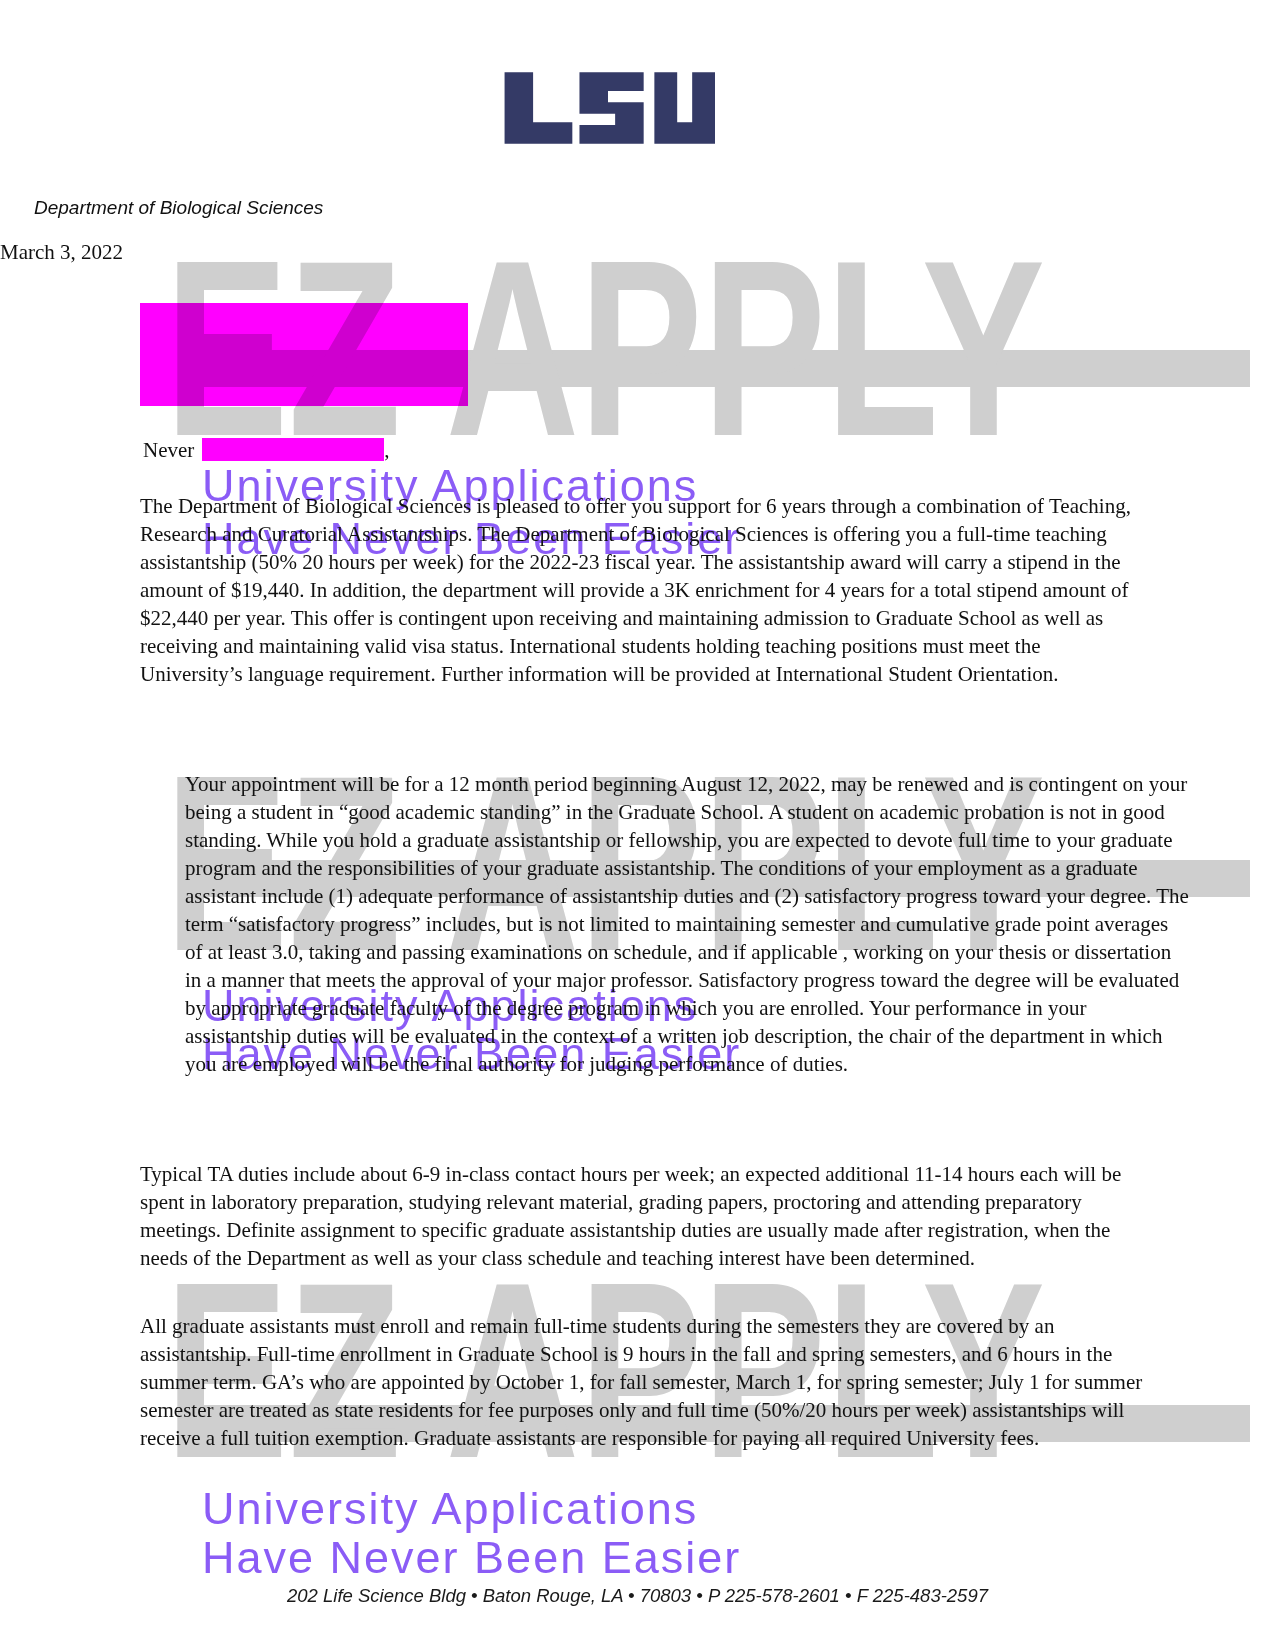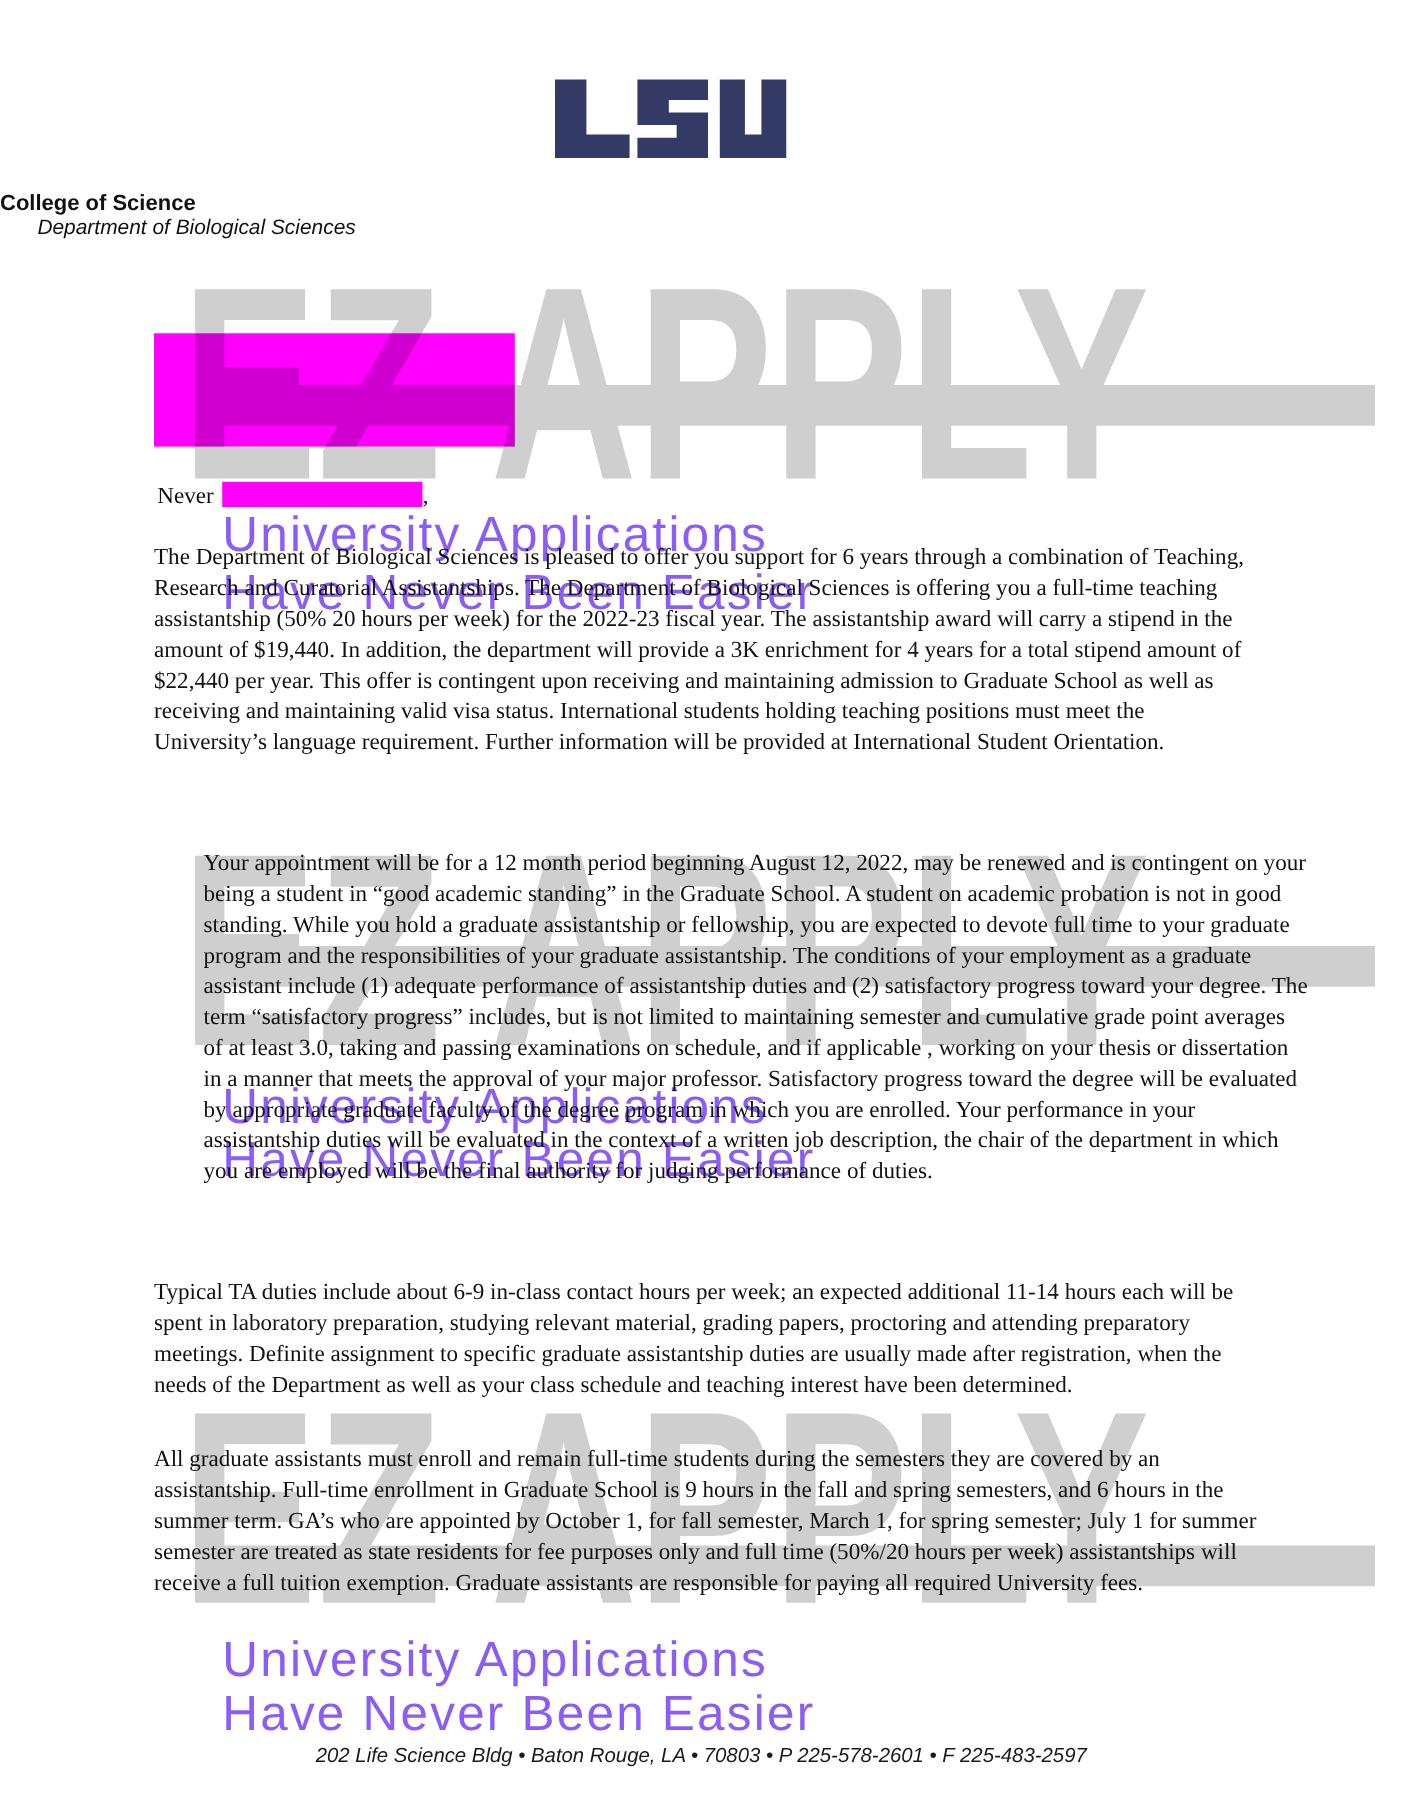--- a/index.html
+++ b/index.html
@@ -111,22 +111,22 @@
 
   <div class="logo-wrap" role="img" aria-label="LSU">
     <svg width="214" height="76" viewBox="0 0 300 100">
       <g fill="#343a66">
         <path d="M5,0 H45 V70 H100 V100 H5 Z"></path>
         <path d="M110,0 H200 V26 H150 V42 H200 V100 H110 V74 H160 V58 H110 Z"></path>
         <path d="M215,0 H247 V70 H268 V0 H300 V100 H215 Z"></path>
       </g>
     </svg>
   </div>
-  <div class="college">College of Science</div>
   <div class="dept">Department of Biological Sciences</div>
+  <div class="date">March 3, 2022</div>
 
   <div class="dear-line"><span>Never</span><span class="dear-redaction"></span><span>,</span></div>
 
   <div class="para p1">The Department of Biological Sciences is pleased to offer you support for 6 years through a combination of Teaching, Research and Curatorial Assistantships.  The Department of Biological Sciences is offering you a full-time teaching assistantship (50% 20 hours per week) for the 2022-23 fiscal year.  The assistantship award will carry a stipend in the amount of $19,440. In addition, the department will provide a 3K enrichment for 4 years for a total stipend amount of $22,440 per year. This offer is contingent upon receiving and maintaining admission to Graduate School as well as receiving and maintaining valid visa status. International students holding teaching positions must meet the University’s language requirement.  Further information will be provided at International Student Orientation.</div>
   <div class="para p2">Your appointment will be for a 12 month period beginning August 12, 2022, may be renewed and is contingent on your being a student in “good academic standing” in the Graduate School.  A student on academic probation is not in good standing.  While you hold a graduate assistantship or fellowship, you are expected to devote full time to your graduate program and the responsibilities of your graduate assistantship.  The conditions of your employment as a graduate assistant include (1) adequate performance of assistantship duties and (2) satisfactory progress toward your degree.  The term “satisfactory progress” includes, but is not limited to maintaining semester and cumulative grade point averages of at least 3.0, taking and passing examinations on schedule, and if applicable , working on your thesis or dissertation in a manner that meets the approval of your major professor. Satisfactory progress toward the degree will be evaluated by appropriate graduate faculty of the degree program in which you are enrolled.  Your performance in your assistantship duties will be evaluated in the context of a written job description, the chair of the department in which you are employed will be the final authority for judging performance of duties.</div>
   <div class="para p3">Typical TA duties include about 6-9 in-class contact hours per week; an expected additional 11-14 hours each will be spent in laboratory preparation, studying relevant material, grading papers, proctoring and attending preparatory meetings.  Definite assignment to specific graduate assistantship duties are usually made after registration, when the needs of the Department as well as your class schedule and teaching interest have been determined.</div>
   <div class="para p4">All graduate assistants must enroll and remain full-time students during the semesters they are covered by an assistantship.  Full-time enrollment in Graduate School is 9 hours in the fall and spring semesters, and 6 hours in the summer term.  GA’s who are appointed by October 1, for fall semester, March 1, for spring semester; July 1 for summer semester are treated as state residents for fee purposes only and full time (50%/20 hours per week) assistantships will receive a full tuition exemption.  Graduate assistants are responsible for paying all required University fees.</div>
 
   <div class="addr-redaction"></div>
 

